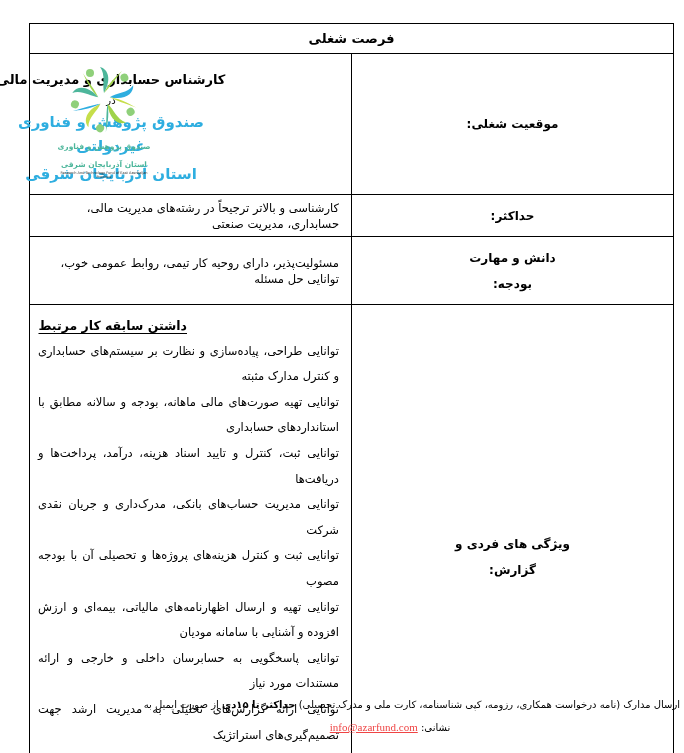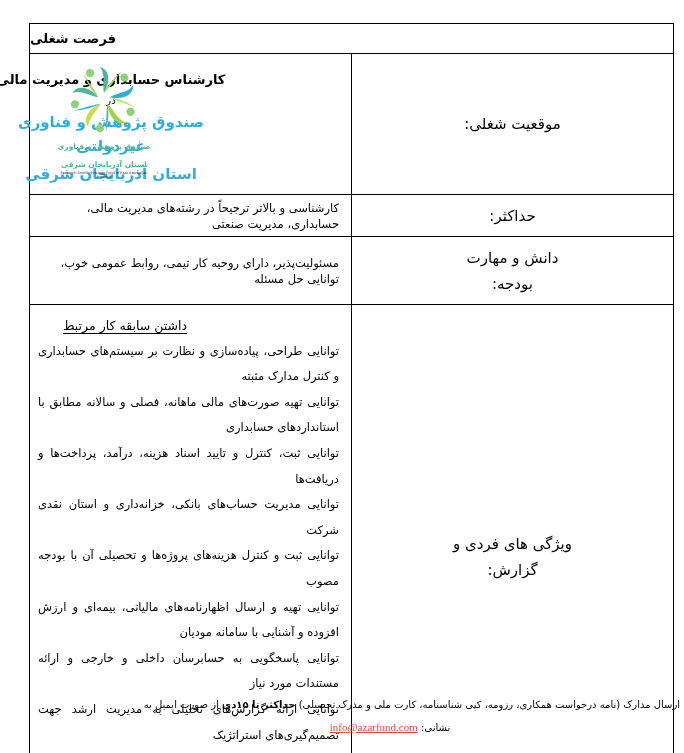--- a/index.html
+++ b/index.html
@@ -27,29 +27,29 @@
     table.job {
       width: 645px;
     }
     table.job td {
       border: 1.5px solid #000;
       padding: 0;
       vertical-align: middle;
     }
     .title-cell {
       height: 29px;
-      text-align: left;
+      text-align: center;
       font-size: 13px;
       font-weight: bold;
     }
     .label-cell {
       width: 144px;
       text-align: center;
-      font-size: 15px;
-      font-weight: normal;
+      font-size: 12px;
+      font-weight: bold;
       line-height: 26px;
     }
     .content-cell {
       font-size: 12px;
       padding-right: 12px !important;
     }
     .row-position { height: 140px; }
     .row-education { height: 42px; }
     .row-skills { height: 68px; }
     .row-traits { height: 310px; }
@@ -109,21 +109,21 @@
       line-height: 16px;
       margin-left: 16px;
     }
 
     .traits-wrap {
       padding: 8px 0 10px 8px;
       font-size: 11.5px;
       line-height: 25.6px;
     }
     .traits-heading {
-      font-weight: normal;
+      font-weight: bold;
       font-size: 12.5px;
       text-decoration: underline;
       text-underline-offset: 3px;
       padding-right: 152px;
     }
     .trait-line {
       text-align: justify;
       text-align-last: right;
     }
 
@@ -226,23 +226,23 @@
 
   <tr class="row-traits">
     <td class="label-cell">
       <div>ویژگی های فردی و</div>
       <div>گزارش:</div>
     </td>
     <td class="content-cell">
       <div class="traits-wrap">
         <div class="traits-heading">داشتن سابقه کار مرتبط</div>
         <div class="trait-line">توانایی طراحی، پیاده‌سازی و نظارت بر سیستم‌های حسابداری و کنترل مدارک مثبته</div>
-        <div class="trait-line">توانایی تهیه صورت‌های مالی ماهانه، فصلی و سالانه مطابق با استانداردهای حسابداری</div>
+        <div class="trait-line">توانایی تهیه صورت‌های مالی ماهانه، بودجه و سالانه مطابق با استانداردهای حسابداری</div>
         <div class="trait-line">توانایی ثبت، کنترل و تایید اسناد هزینه، درآمد، پرداخت‌ها و دریافت‌ها</div>
-        <div class="trait-line">توانایی مدیریت حساب‌های بانکی، خزانه‌داری و استان نقدی شرکت</div>
+        <div class="trait-line">توانایی مدیریت حساب‌های بانکی، مدرک‌داری و جریان نقدی شرکت</div>
         <div class="trait-line">توانایی ثبت و کنترل هزینه‌های پروژه‌ها و تحصیلی آن با بودجه مصوب</div>
         <div class="trait-line">توانایی تهیه و ارسال اظهارنامه‌های مالیاتی، بیمه‌ای و ارزش افزوده و آشنایی با سامانه مودیان</div>
         <div class="trait-line">توانایی پاسخگویی به حسابرسان داخلی و خارجی و ارائه مستندات مورد نیاز</div>
         <div class="trait-line">توانایی ارائه گزارش‌های تحلیلی به مدیریت ارشد جهت تصمیم‌گیری‌های استراتژیک</div>
         <div class="trait-line">آشنایی با قوانین دانش حقوقی مرتبط با وام‌ها، قراردادها و ضوابط صندوق‌های فناوری</div>
       </div>
     </td>
   </tr>
 
 </tbody>

